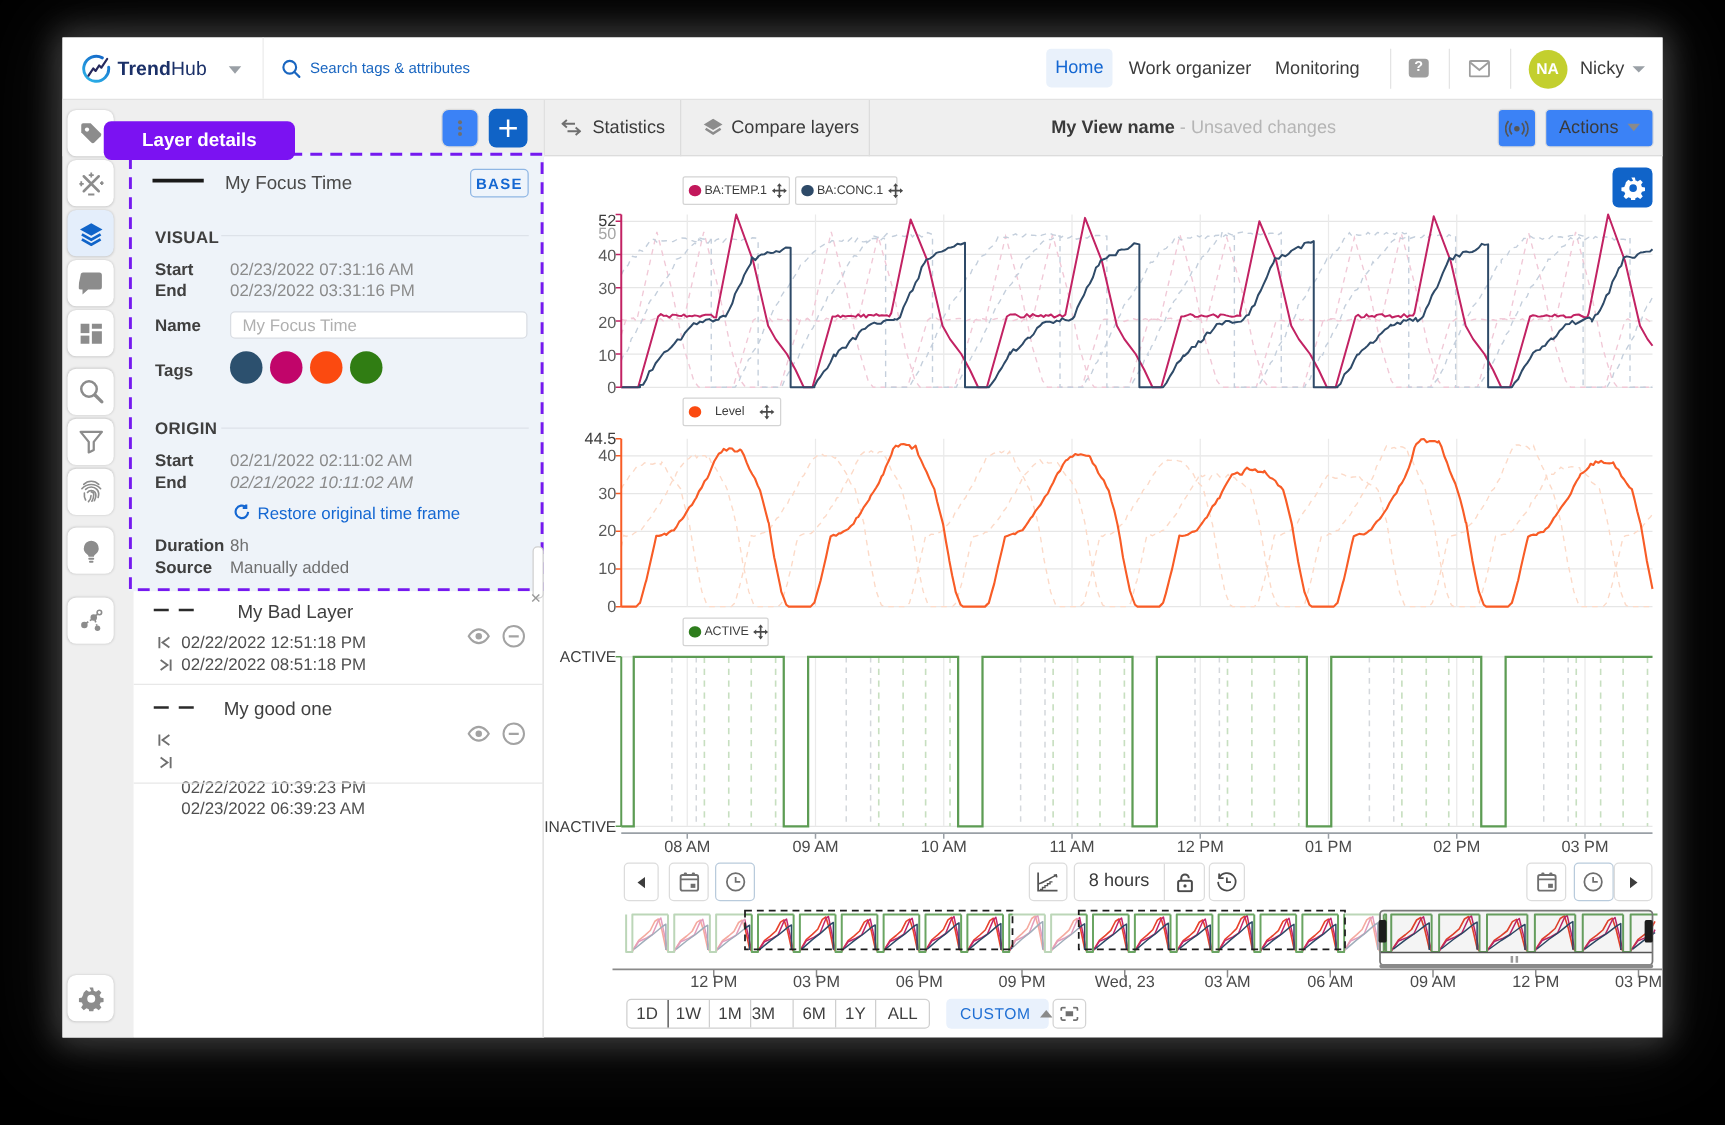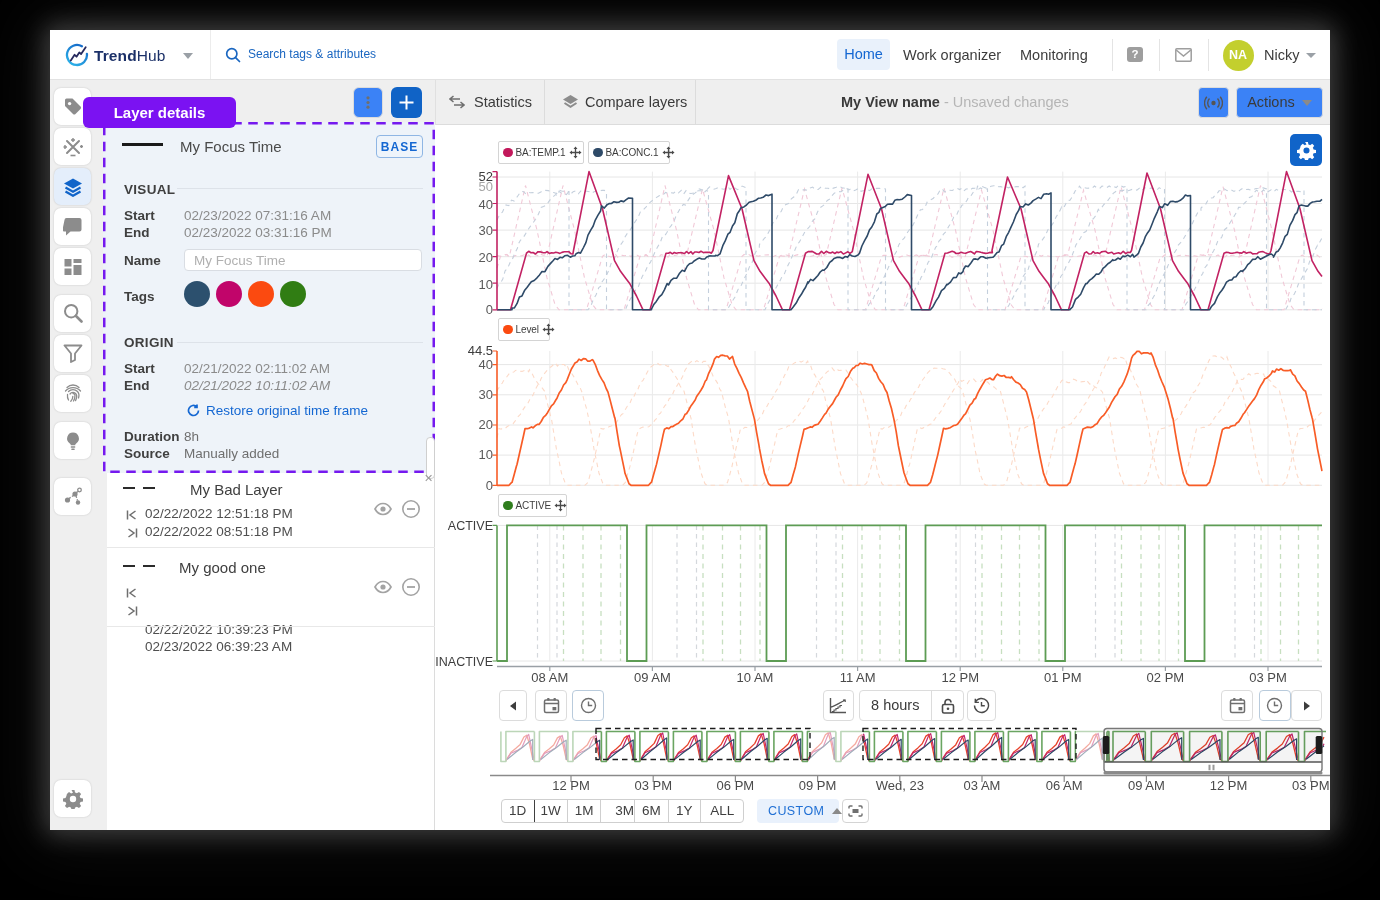--- a/index.html
+++ b/index.html
@@ -40,21 +40,21 @@
   color:#fff; font-weight:bold; font-size:15px; text-align:center; line-height:31px; z-index:6; }
 .plabel { position:absolute; font-size:13.5px; font-weight:bold; color:#3f3f3f; }
 .pval { position:absolute; font-size:13.5px; color:#8b8b8b; }
 .sechdr { position:absolute; font-size:13.5px; font-weight:bold; color:#3f3f3f; letter-spacing:0.3px; }
 .sechr { position:absolute; height:1px; background:#dde2e9; width:246px; left:127px; }
 .tagdot { position:absolute; width:26px; height:26px; border-radius:50%; }
 .listrow-t { position:absolute; font-size:15px; color:#3f3f3f; }
 .listrow-d { position:absolute; font-size:13.5px; color:#4f4f4f; }
 
 .chip { position:absolute; background:#fff; border:1px solid #d4d4d4; border-radius:2px; height:23px;
-  display:flex; align-items:center; font-size:10px; color:#3d3d3d; padding:0 4px; gap:3px; z-index:3; letter-spacing:-0.1px; justify-content:space-between; }
+  display:flex; align-items:center; font-size:10px; color:#3d3d3d; padding:0 4px; gap:3px; z-index:3; letter-spacing:-0.1px; justify-content:space-between;margin-left:48px; }
 .chip .dot { width:9.5px; height:9.5px; border-radius:50%; flex:none; }
 .chip svg { flex:none; }
 #gear { position:absolute; left:1240px; top:104px; width:32px; height:32px; background:#1064c9; border-radius:5px;
   display:flex; align-items:center; justify-content:center; z-index:4; }
 .cbtn { position:absolute; top:660px; height:31px; background:#fff; border:1px solid #dcdcdc; border-radius:4px;
   display:flex; align-items:center; justify-content:center; }
 .rng { position:absolute; top:768.7px; height:24px; }
 </style>
 </head>
 <body>
@@ -381,21 +381,21 @@
       </svg>
     </div>
   <div class="chip" style="left:538px;top:111px;width:82px;">
       <span class="dot" style="background:#2e4a68;"></span>
       <span>BA:CONC.1</span>
       <svg width="13" height="13" viewBox="0 0 13 13">
         <path d="M6.5 0.5 L4.5 3 h4 Z M6.5 12.5 L4.5 10 h4 Z M0.5 6.5 L3 4.5 v4 Z M12.5 6.5 L10 4.5 v4 Z" fill="#4a4a4a"></path>
         <path d="M6.5 2 V11 M2 6.5 H11" stroke="#4a4a4a" stroke-width="1.3"></path>
       </svg>
     </div>
-  <div class="chip" style="left:448px;top:288px;width:52px;">
+  <div class="chip" style="left:448px;top:288px;width:79px;">
       <span class="dot" style="background:#fb4a10;"></span>
       <span>Level</span>
       <svg width="13" height="13" viewBox="0 0 13 13">
         <path d="M6.5 0.5 L4.5 3 h4 Z M6.5 12.5 L4.5 10 h4 Z M0.5 6.5 L3 4.5 v4 Z M12.5 6.5 L10 4.5 v4 Z" fill="#4a4a4a"></path>
         <path d="M6.5 2 V11 M2 6.5 H11" stroke="#4a4a4a" stroke-width="1.3"></path>
       </svg>
     </div>
   <div class="chip" style="left:448px;top:464px;width:69px;">
       <span class="dot" style="background:#2e7d1d;"></span>
       <span>ACTIVE</span>
@@ -469,21 +469,21 @@
     </div>
   <div class="cbtn" style="left:1241px;width:31px;">
       <svg width="8" height="10" viewBox="0 0 8 10">
         <path d="M1 0.5 V9.5 L7 5 Z" fill="#3d3d3d"></path>
       </svg>
     </div>
   <div class="rng" style="left:450.7px;width:243.7px;background:#fff;border:1px solid #cfcfcf;border-radius:4px;display:flex;">
       <div style="flex:1 1 32.3px;height:22px;line-height:22px;text-align:center;font-size:13.5px;color:#3f3f3f;">1D</div>
       <div style="flex:1 1 33.3px;height:22px;line-height:22px;text-align:center;font-size:13.5px;color:#3f3f3f;border-left:1px solid #404040;">1W</div>
       <div style="flex:1 1 33.9px;height:22px;line-height:22px;text-align:center;font-size:13.5px;color:#3f3f3f;border-left:1px solid #cfcfcf;">1M</div>
-      <div style="flex:1 1 34px;height:22px;line-height:22px;text-align:right;font-size:13.5px;color:#3f3f3f;border-left:1px solid #cfcfcf;">3M</div>
+      <div style="flex:1 1 34px;height:22px;line-height:22px;text-align:left;font-size:13.5px;color:#3f3f3f;border-left:1px solid #cfcfcf;">3M</div>
       <div style="flex:1 1 33.8px;height:22px;line-height:22px;text-align:center;font-size:13.5px;color:#3f3f3f;border-left:1px solid #cfcfcf;">6M</div>
       <div style="flex:1 1 32.6px;height:22px;line-height:22px;text-align:center;font-size:13.5px;color:#3f3f3f;border-left:1px solid #cfcfcf;">1Y</div>
       <div style="flex:1 1 43.8px;height:22px;line-height:22px;text-align:center;font-size:13.5px;color:#3f3f3f;border-left:1px solid #cfcfcf;">ALL</div>
     </div>
   <div class="rng" style="left:707px;width:82px;background:#e9f1fc;border-radius:4px;color:#1f6fd4;font-size:12.5px;letter-spacing:0.4px;display:flex;align-items:center;padding-left:11px;">CUSTOM<span style="width:0;height:0;border-left:5px solid transparent;border-right:5px solid transparent;border-bottom:6px solid #8a8a8a;margin-left:8px;flex:none;"></span></div>
   <div class="rng" style="left:792px;width:27px;background:#fff;border:1px solid #d4d4d4;border-radius:4px;display:flex;align-items:center;justify-content:center;">
       <svg width="15" height="12" viewBox="0 0 15 12">
         <path d="M4.5 1 H2 a1 1 0 0 0-1 1 v1.5 M10.5 1 H13 a1 1 0 0 1 1 1 v1.5 M4.5 11 H2 a1 1 0 0 1-1-1 V8.5 M10.5 11 H13 a1 1 0 0 0 1-1 V8.5" fill="none" stroke="#6f6f6f" stroke-width="1.4"></path>
         <rect x="4.5" y="4" width="6" height="4" fill="#6f6f6f"></rect>
       </svg>

